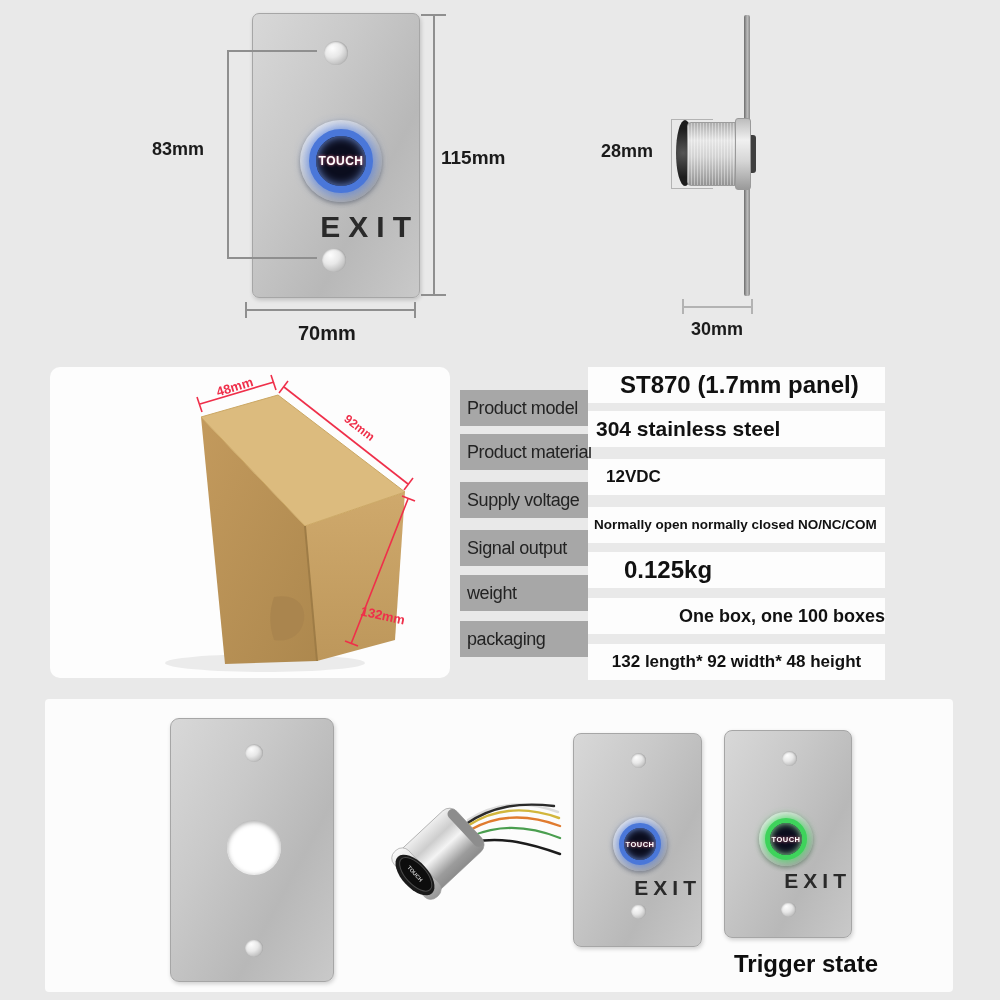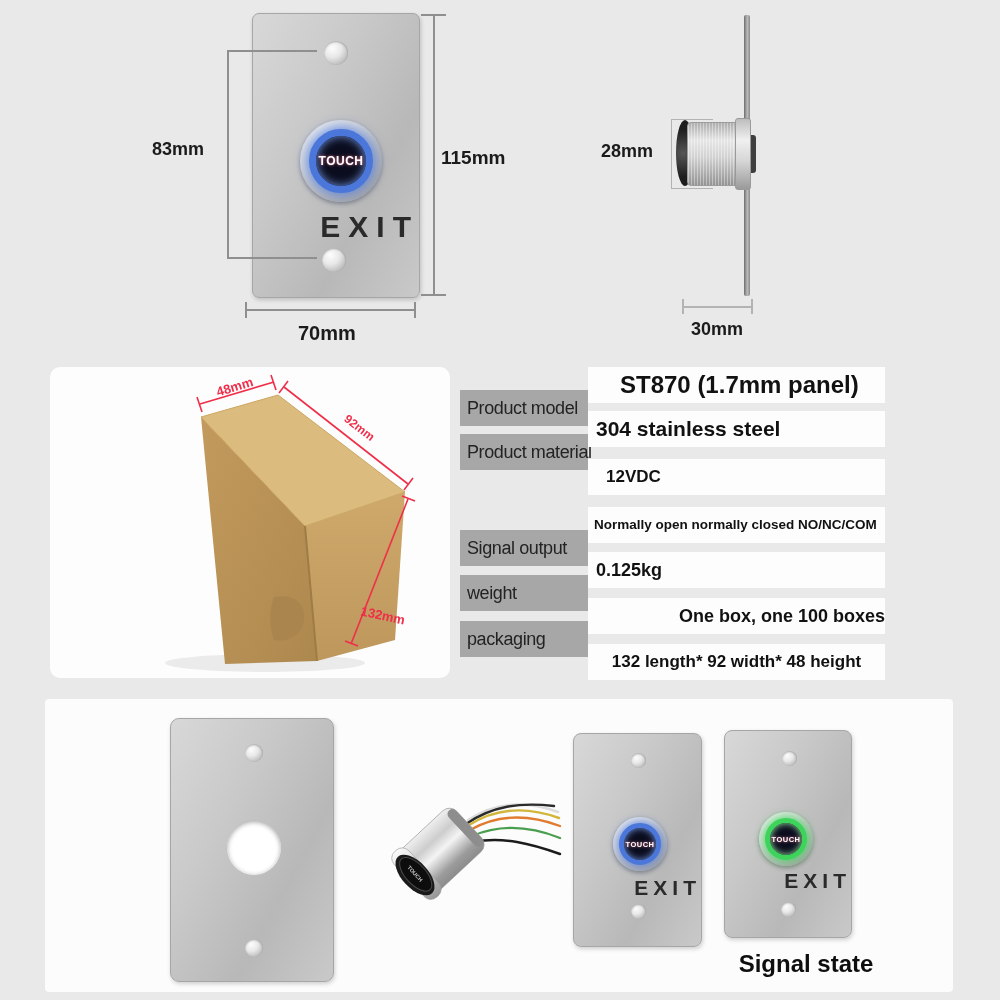--- a/index.html
+++ b/index.html
@@ -55,21 +55,21 @@
   .spec-row{position:absolute;left:460px;width:425px;height:36px;}
   .spec-label{position:absolute;left:0;top:0;width:128px;height:36px;background:#a7a7a7;
               color:#232323;font-size:18px;font-weight:500;line-height:36px;padding-left:7px;
               box-sizing:border-box;white-space:nowrap;letter-spacing:-.4px;margin-top:23px;}
   .spec-value{position:absolute;left:128px;top:0;width:297px;height:36px;background:#fdfdfd;
               color:#111;line-height:36px;white-space:nowrap;box-sizing:border-box;font-weight:bold;}
   .v0{font-size:24px;padding-left:32px;}
   .v1{font-size:21px;padding-left:8px;}
   .v2{font-size:17px;padding-left:18px;}
   .v3{font-size:13.5px;padding-left:6px;}
-  .v4{font-size:18px;padding-left:8px;}
+  .v4{font-size:24px;padding-left:36px;}
   .v5{font-size:18px;text-align:right;}
   .v6{font-size:17px;text-align:center;}
 
   
   .bottom-panel{position:absolute;left:45px;top:699px;width:908px;height:293px;background:#fcfcfc;
                 border-radius:4px;}
   .blank-plate{left:125px;top:19px;width:164px;height:264px;border-radius:9px;}
   .blank-hole{position:absolute;left:56px;top:101px;width:54px;height:54px;border-radius:50%;
               background:#fff;box-shadow:inset 0 2px 5px rgba(0,0,0,.35),0 1px 0 rgba(255,255,255,.7);}
   .standby-plate{left:528px;top:34px;width:129px;height:214px;border-radius:8px;}
@@ -163,20 +163,21 @@
   <div>
     <div class="spec-row" style="top:367px;">
       <div class="spec-label">Product model</div>
       <div class="spec-value v0">ST870 (1.7mm panel)</div>
     </div>
     <div class="spec-row" style="top:411px;">
       <div class="spec-label">Product material</div>
       <div class="spec-value v1">304 stainless steel</div>
     </div>
     <div class="spec-row" style="top:459px;">
+      <div class="spec-label">Supply voltage</div>
       <div class="spec-value v2">12VDC</div>
     </div>
     <div class="spec-row" style="top:507px;">
       <div class="spec-label">Signal output</div>
       <div class="spec-value v3">Normally open normally closed NO/NC/COM</div>
     </div>
     <div class="spec-row" style="top:552px;">
       <div class="spec-label">weight</div>
       <div class="spec-value v4">0.125kg</div>
     </div>
@@ -245,16 +246,16 @@
       <div class="screw" style="left:57px;top:20px;width:15px;height:15px;"></div>
       <div class="btn-ring" style="left:34px;top:81px;width:54px;height:54px;">
         <div class="btn-core green-sm" style="width:42px;height:42px;font-size:7.5px;">
           <span class="touch-txt">TOUCH</span>
         </div>
       </div>
       <div class="exit-label" style="top:138px;font-size:21px;letter-spacing:5px;padding-left:5px;">EXIT</div>
       <div class="screw" style="left:56px;top:171px;width:15px;height:15px;"></div>
     </div>
 
-    <div class="caption" style="left:651px;width:220px;">Signal state</div>
+    <div class="caption" style="left:651px;width:220px;">Trigger state</div>
   </div>
 
 </div>
 
 </body></html>

